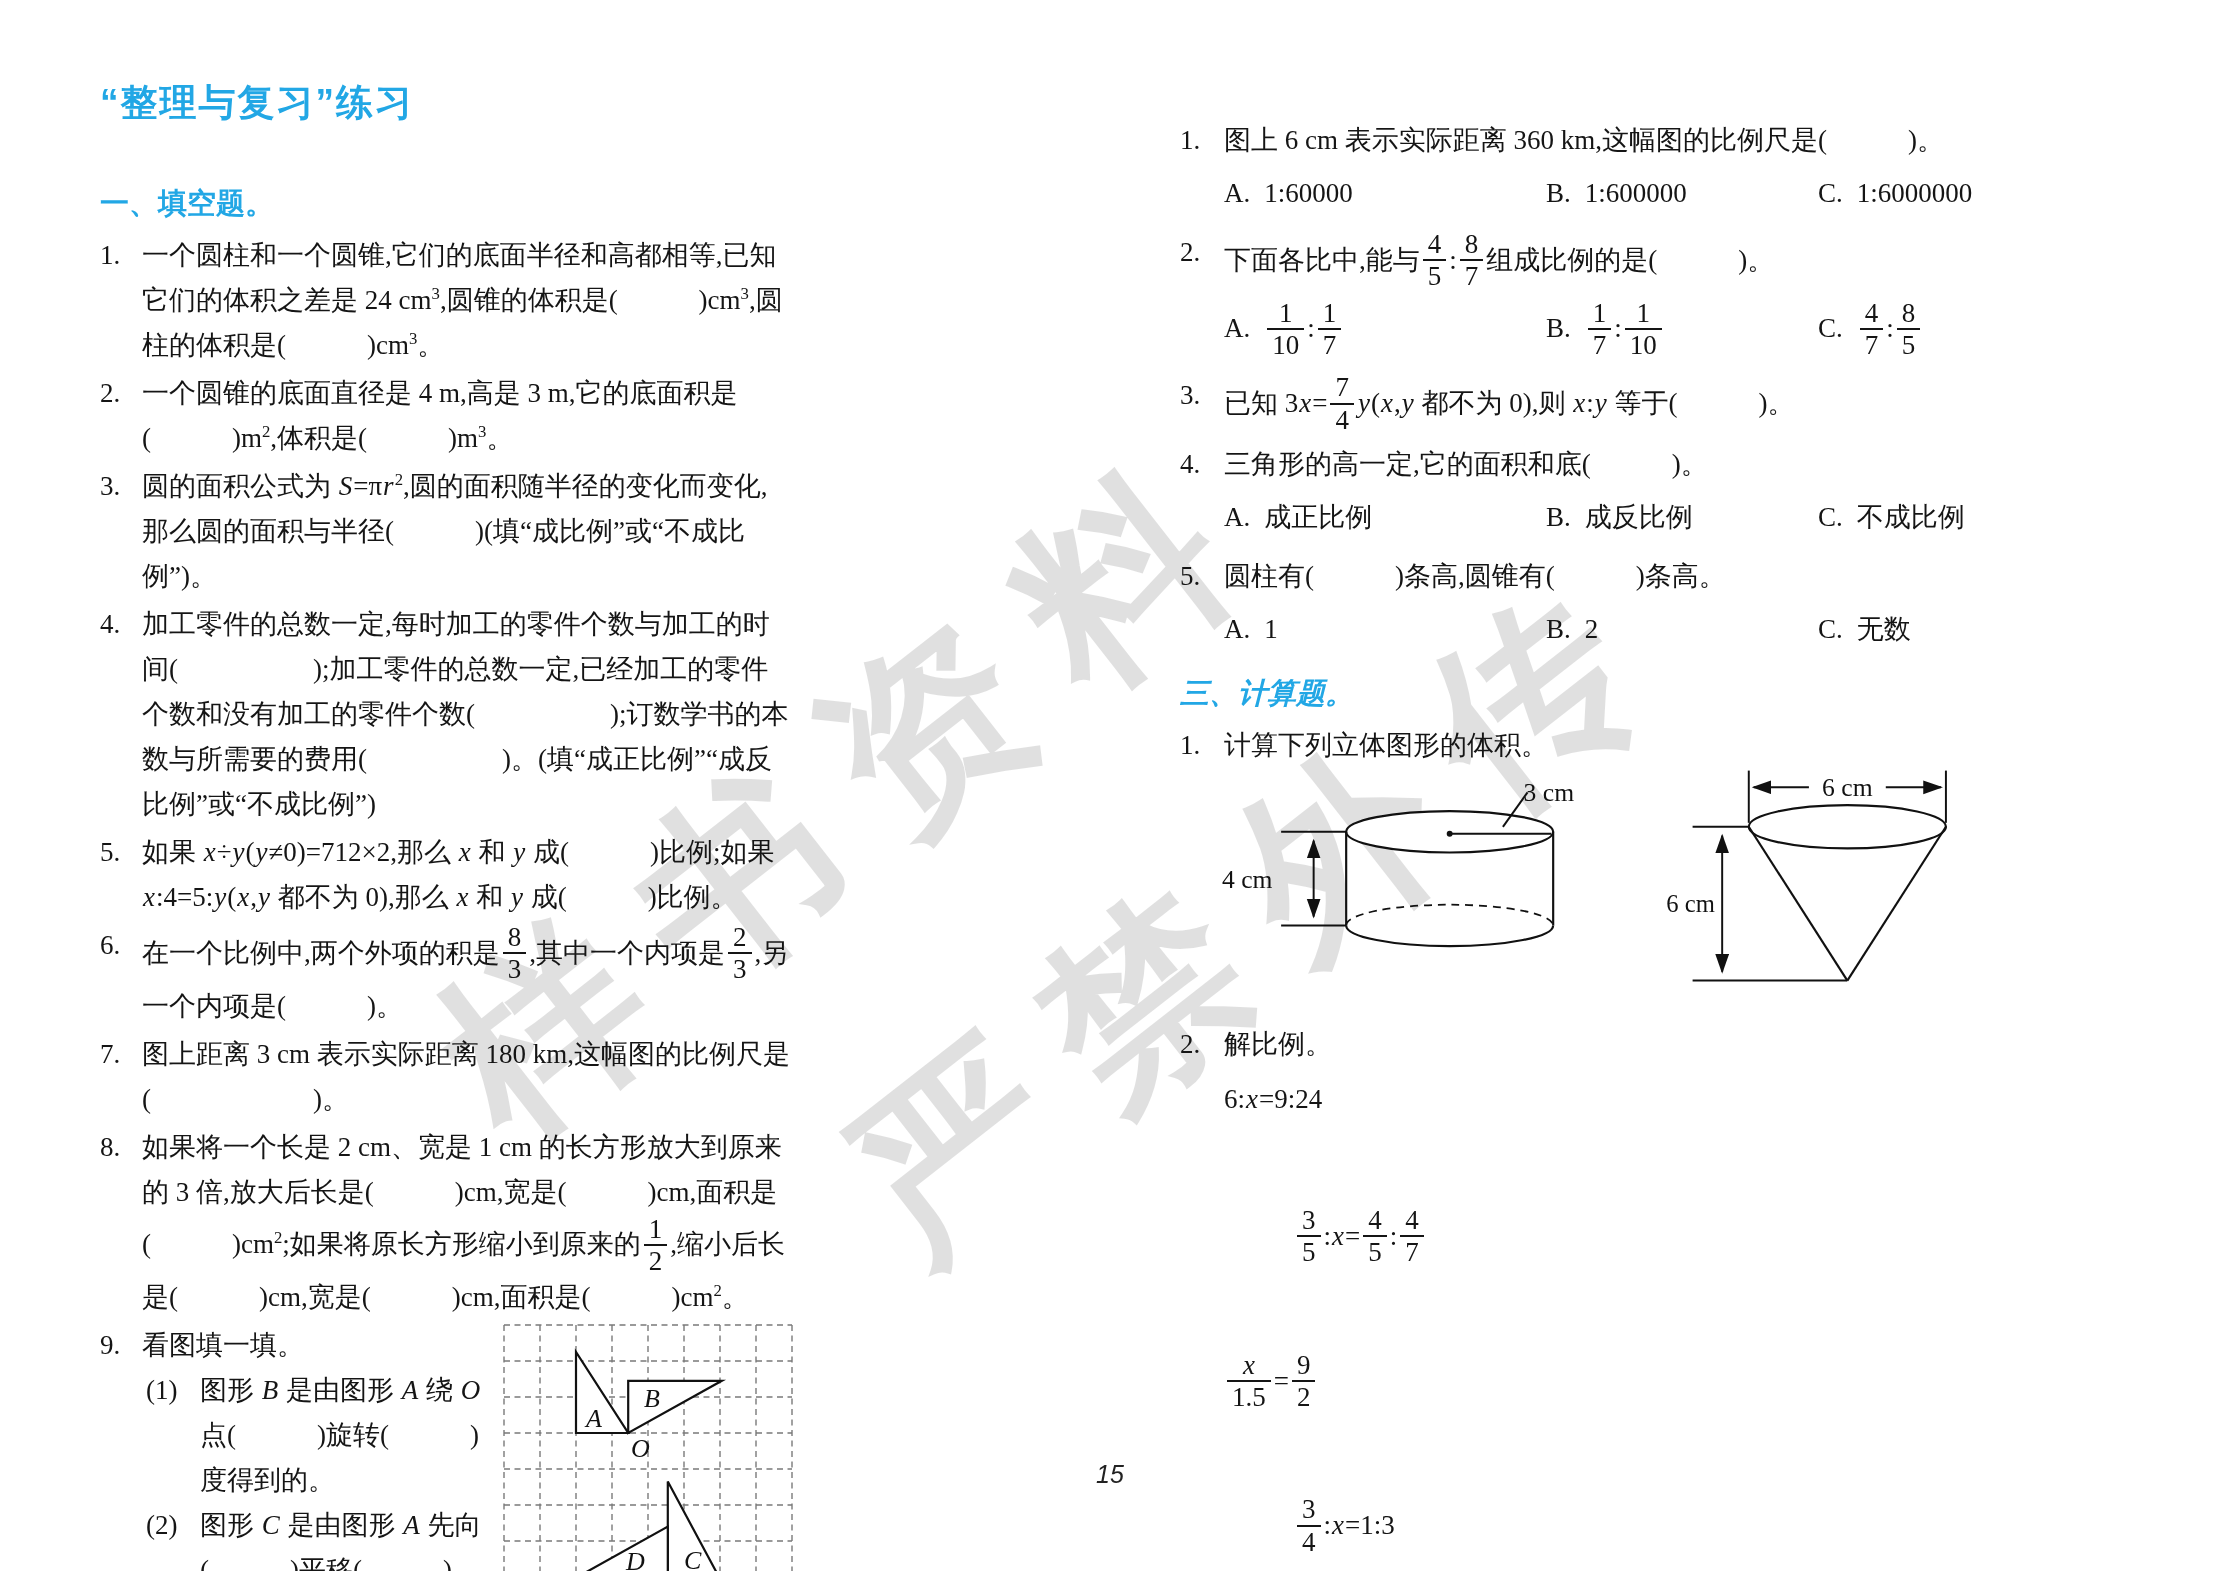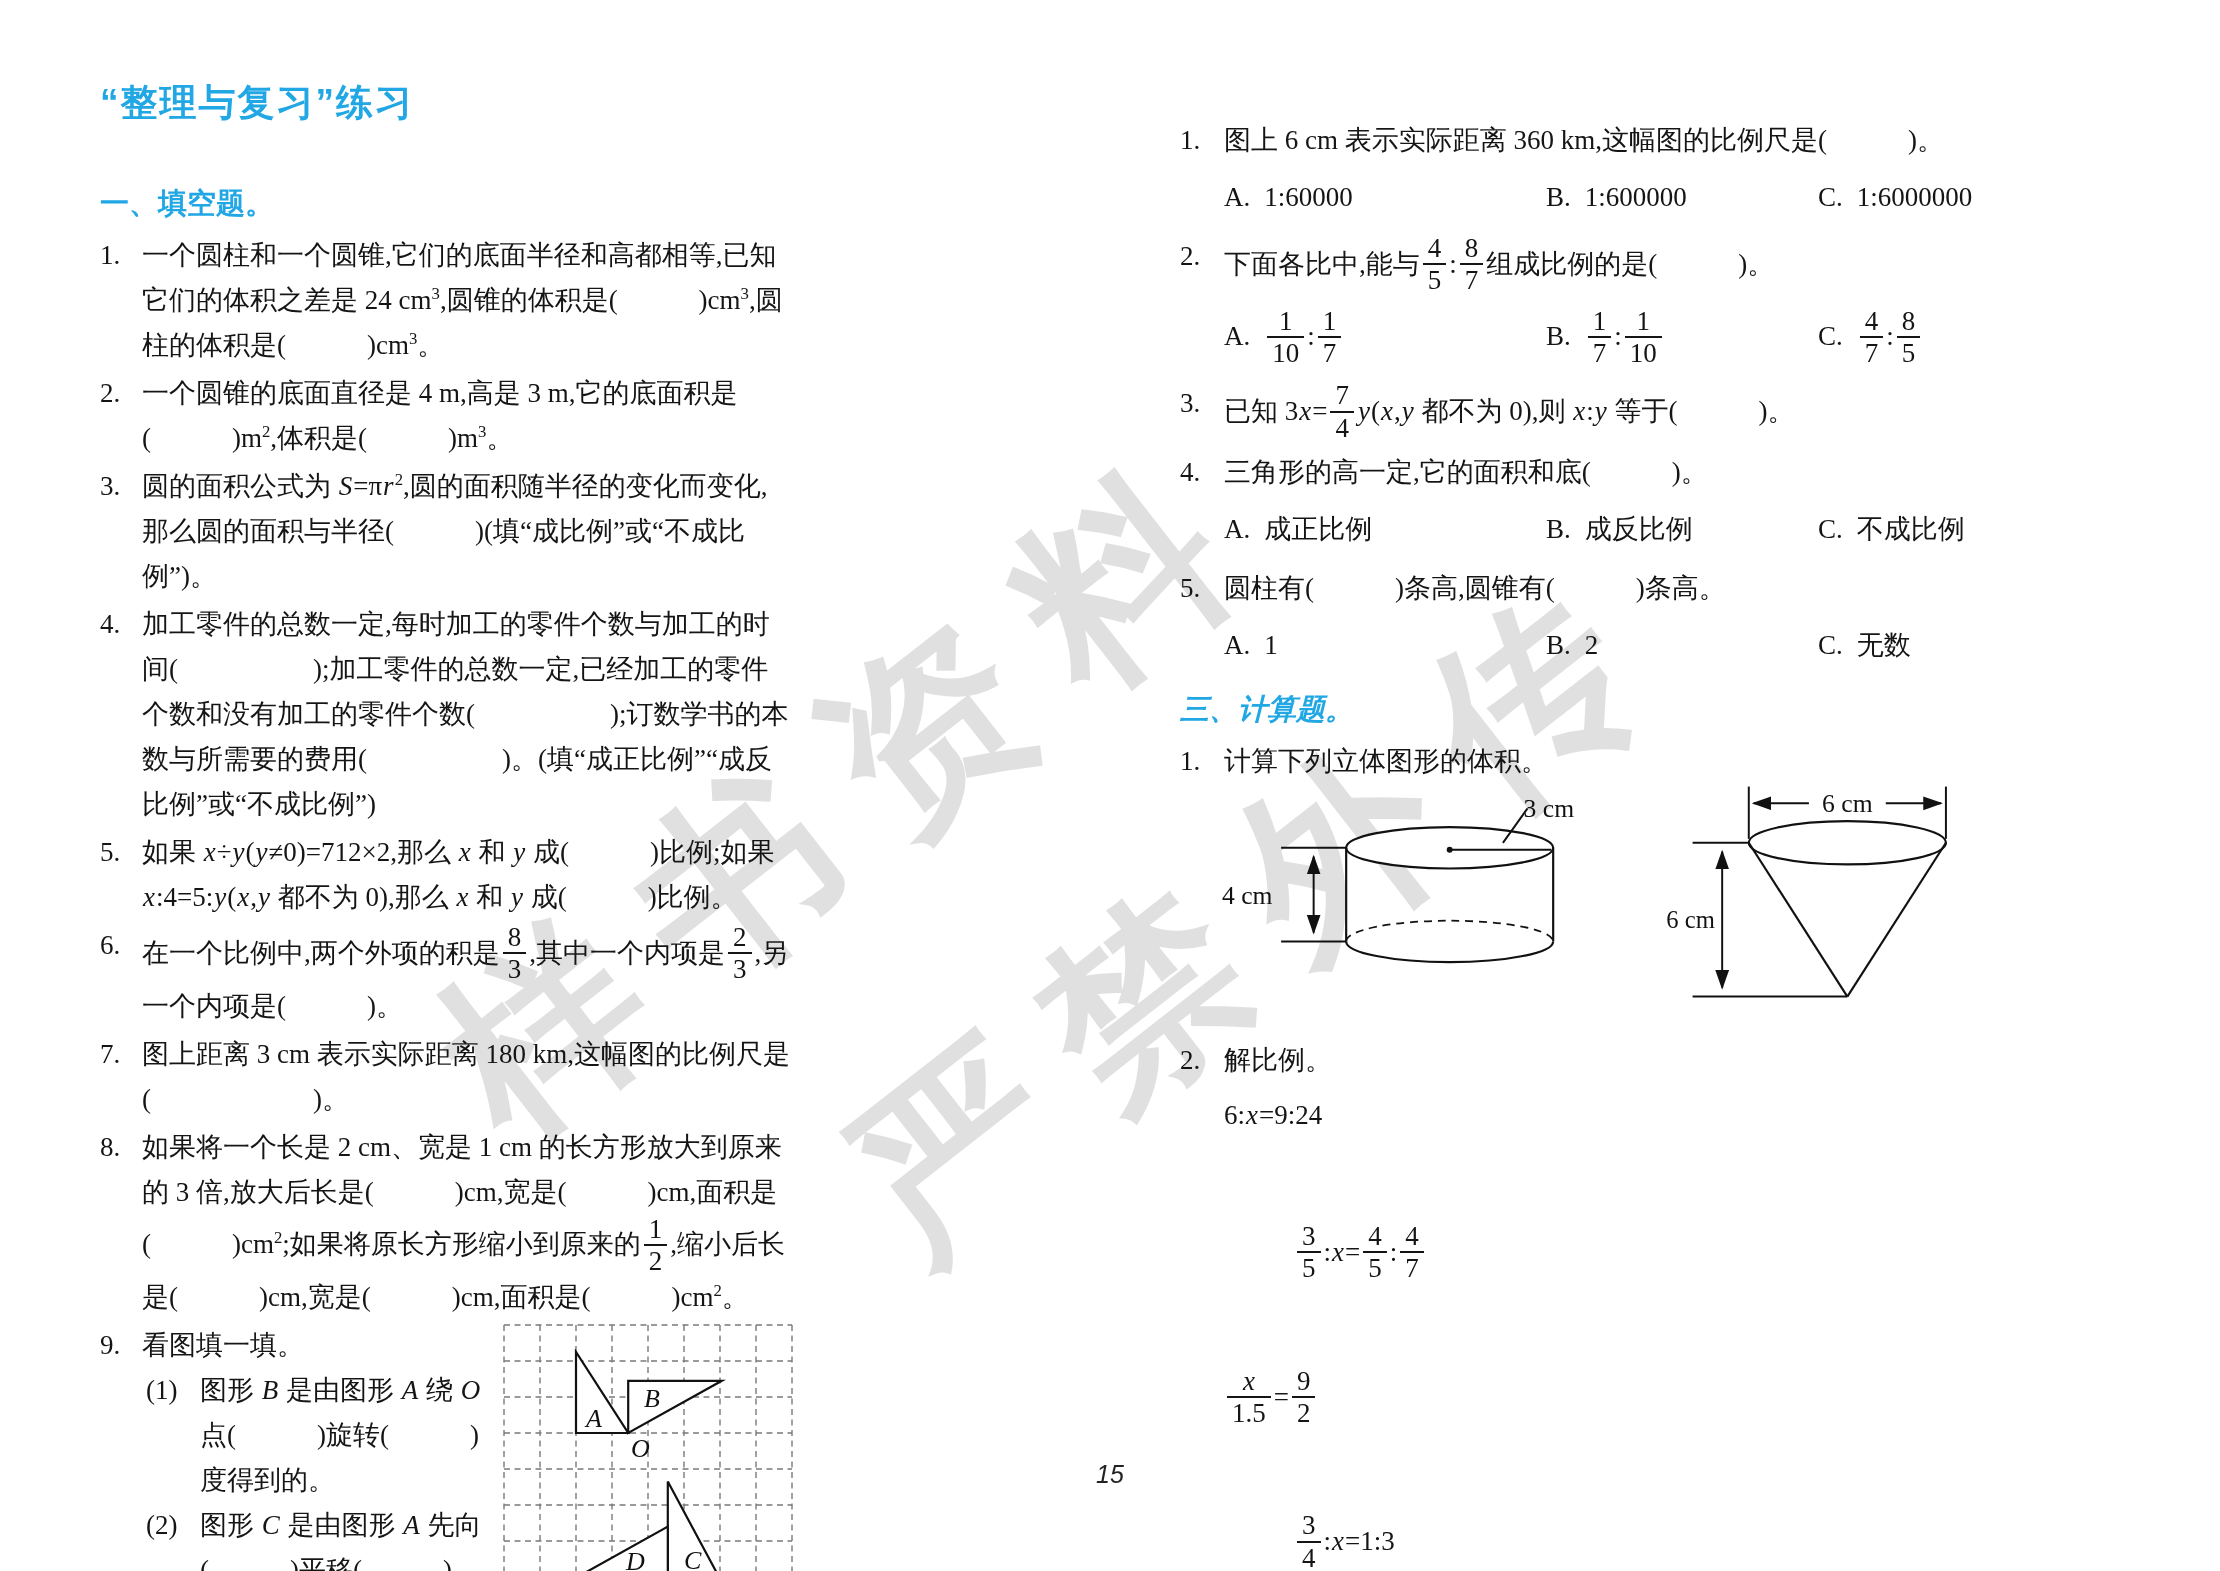--- a/index.html
+++ b/index.html
@@ -19,21 +19,21 @@
   .sect{margin:0 0 9px 0;font-family:"Liberation Sans","DejaVu Sans",sans-serif;
         font-weight:700;font-size:29px;color:var(--blue);}
   .sect3{margin-top:22px;font-style:italic;}
   
   .item{position:relative;padding-left:42px;line-height:45px;margin:0 0 3px 0;}
   .item>.inum{position:absolute;left:0;top:0;}
   .sub{position:relative;padding-left:58px;}
   .sub>.snum{position:absolute;left:4px;top:0;}
   .q{position:relative;padding-left:44px;line-height:45px;margin:0 0 8px 0;}
   .q>.qnum{position:absolute;left:0;top:0;}
-  .choices{display:flex;padding-left:44px;line-height:45px;margin:12px 0 14px 0;align-items:center;}
+  .choices{display:flex;padding-left:44px;line-height:45px;margin:0 0 14px 0;align-items:center;}
   .choice{white-space:nowrap;}
   .choice:nth-child(1){width:322px;}
   .choice:nth-child(2){width:272px;}
   .choice:nth-child(3){flex:1;}
   .clabel{margin-right:14px;}
   
   .vi{font-style:italic;padding:0 1px;}
   sup{font-size:0.62em;line-height:0;vertical-align:super;}
   .frac{display:inline-block;vertical-align:-0.62em;text-align:center;line-height:1.05;margin:0 3px;}
   .frac .fn{display:block;border-bottom:2px solid var(--ink);padding:0 5px 1px 5px;}

